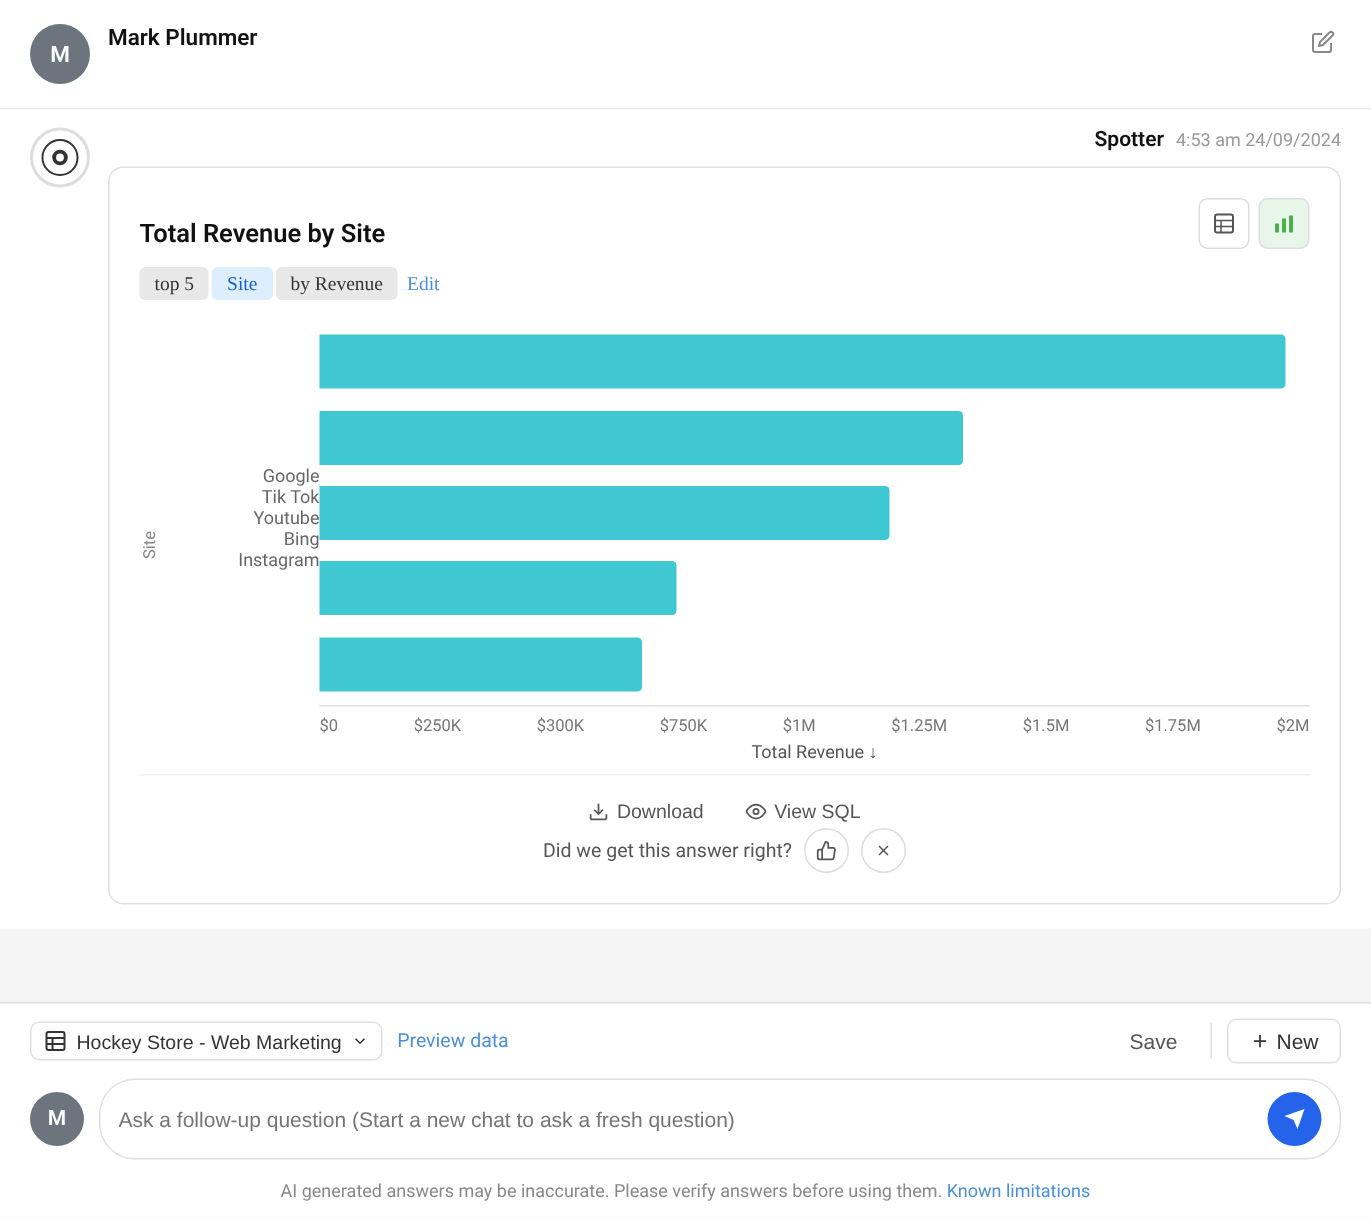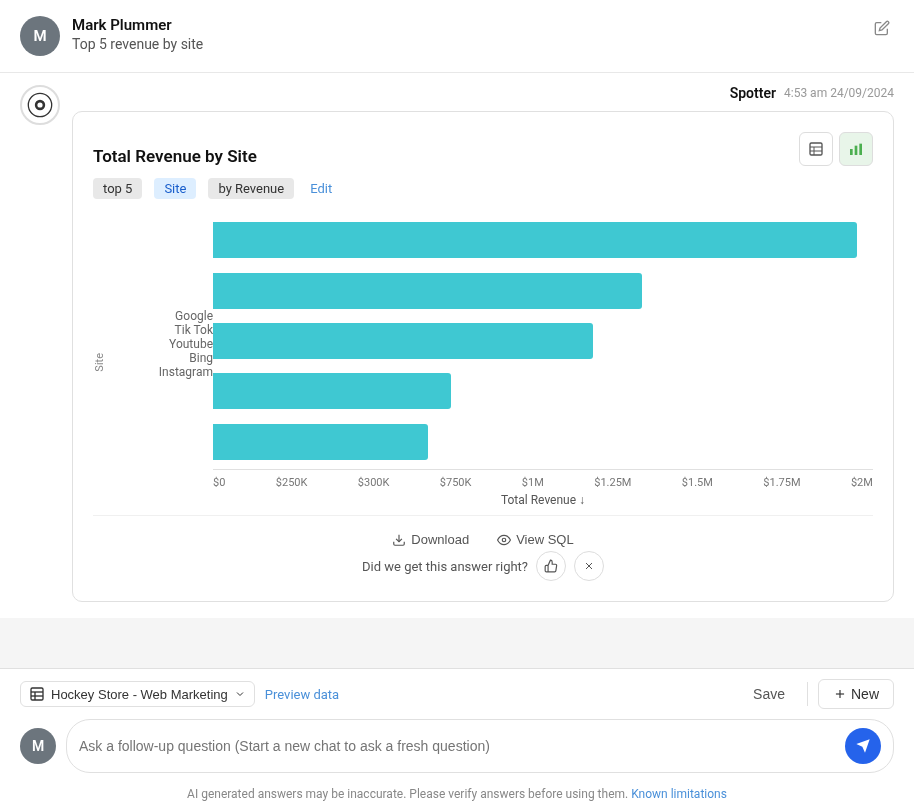--- a/index.html
+++ b/index.html
@@ -131,22 +131,23 @@
       cursor: pointer;
       display: flex;
       align-items: center;
       justify-content: center;
       color: #555;
     }
 
     .chart-filters {
       display: flex;
       align-items: center;
-      gap: 12px;
+      gap: 2px;
       margin-bottom: 18px;
+      font-family: Liberation Serif, serif;
     }
     .filter-tag {
       background: #e8e8e8;
       border-radius: 4px;
       padding: 3px 10px;
       font-size: 13px;
       color: #333;
     }
     .filter-tag.blue {
       background: #ddeeff;
@@ -388,21 +389,20 @@
       margin: 0 0 0 0;
     }
   </style>
 </head>
 <body>
 
 <div class="user-message">
   <div class="avatar">M</div>
   <div class="user-message-content">
     <div class="user-name">Mark Plummer</div>
-    <div class="user-query">Top 5 revenue by site</div>
   </div>
   <button class="edit-icon-btn">
     <svg width="16" height="16" viewBox="0 0 24 24" fill="none" stroke="currentColor" stroke-width="2">
       <path d="M11 4H4a2 2 0 0 0-2 2v14a2 2 0 0 0 2 2h14a2 2 0 0 0 2-2v-7"></path>
       <path d="M18.5 2.5a2.121 2.121 0 0 1 3 3L12 15l-4 1 1-4 9.5-9.5z"></path>
     </svg>
   </button>
 </div>
 
 <div class="divider"></div>

